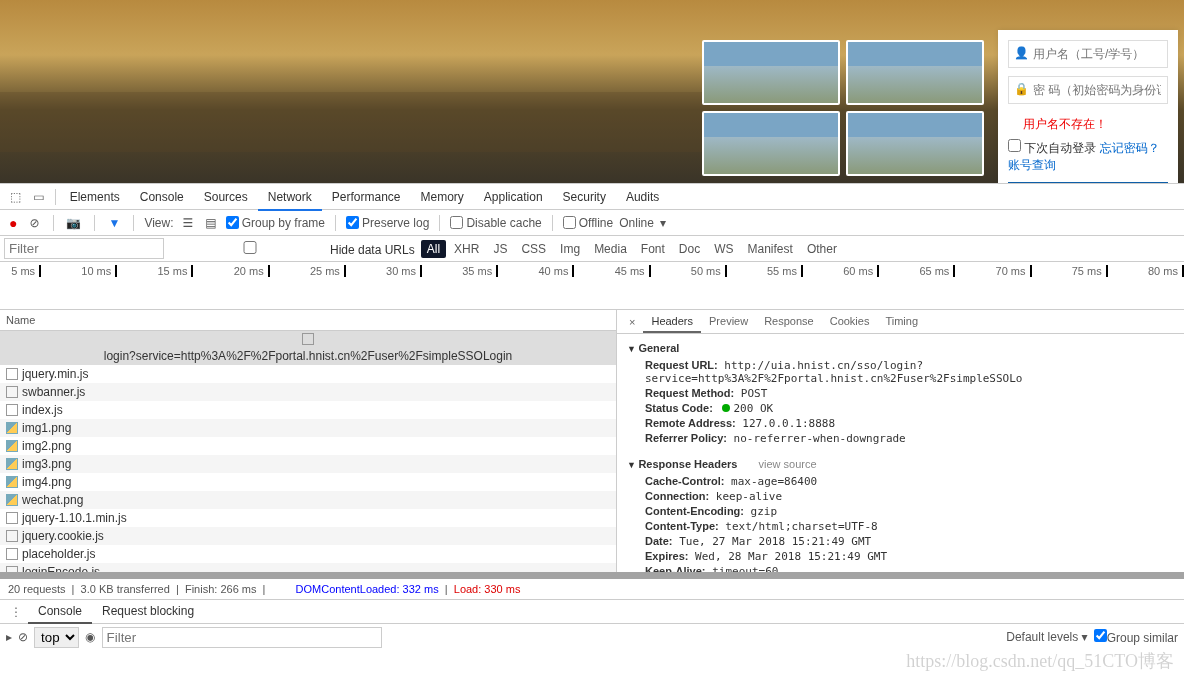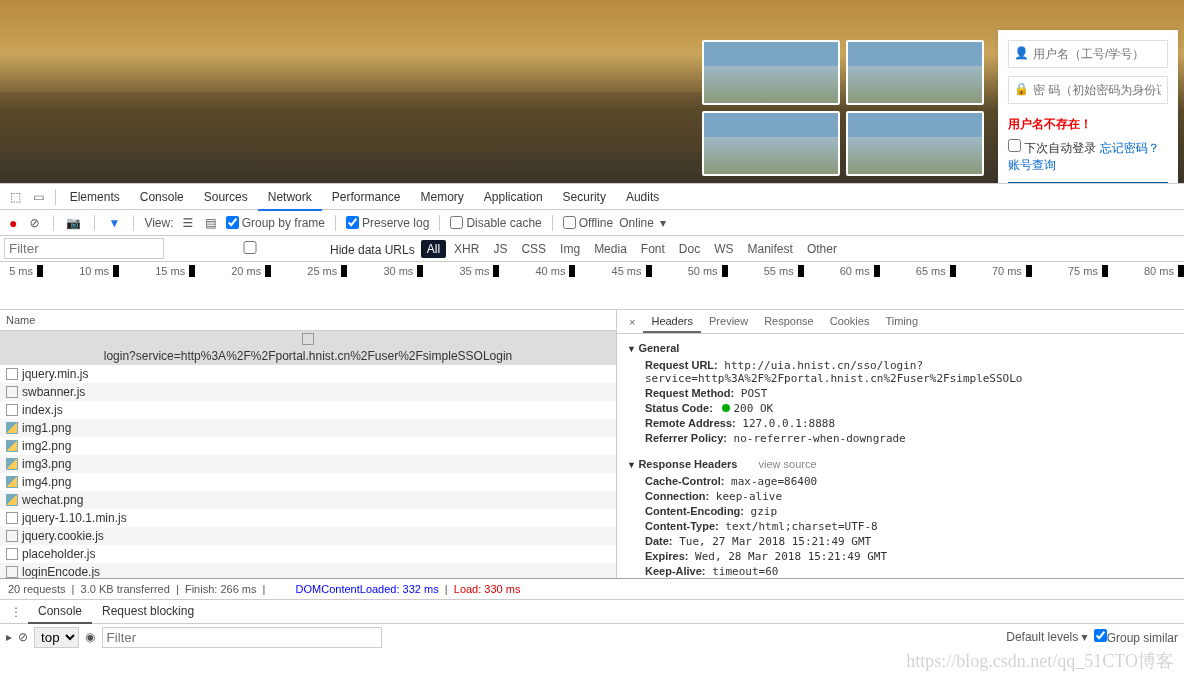--- a/index.html
+++ b/index.html
@@ -7,21 +7,21 @@
 
 .banner { height: 183px; background: linear-gradient(180deg, #b88a3f 0%, #c9a45a 30%, #5a4a2a 60%, #3a3428 100%); position: relative; overflow: hidden; }
 .banner::before { content: ''; position: absolute; top: 50%; left: 0; right: 40%; height: 60px; background: rgba(90,70,40,0.3); }
 .thumbs { position: absolute; right: 200px; top: 40px; display: grid; grid-template-columns: 138px 138px; gap: 6px; }
 .thumb { height: 65px; border: 2px solid #fff; background: linear-gradient(180deg, #7aa5c5 40%, #9eb8c5 40%, #8a9a7a 100%); border-radius: 2px; }
 
 .login-panel { position: absolute; right: 6px; top: 30px; width: 180px; background: #fff; padding: 10px; box-shadow: 0 0 5px rgba(0,0,0,0.1); }
 .login-panel input[type=text], .login-panel input[type=password] { width: 100%; border: 1px solid #ddd; padding: 6px 6px 6px 24px; margin-bottom: 8px; font-size: 12px; }
 .input-wrap { position: relative; }
 .input-wrap .ico { position: absolute; left: 6px; top: 6px; color: #aaa; }
-.err { color: #e00; margin: 4px 0 6px; font-weight: bold; }
+.err { color: #e00; margin: 4px 15px 6px; }
 .remember { font-size: 12px; color: #333; margin-bottom: 8px; }
 .remember a { color: #0066cc; text-decoration: none; }
 .login-btn { width: 100%; background: #0e5fa8; color: #fff; border: none; padding: 8px; font-size: 14px; cursor: pointer; }
 
 .devtools { background: #fff; border-top: 1px solid #ccc; }
 .dt-tabs { display: flex; align-items: center; border-bottom: 1px solid #ccc; height: 26px; padding-left: 4px; gap: 0; }
 .dt-tabs .ico-btn { padding: 0 6px; color: #555; cursor: pointer; }
 .dt-tabs .tab { padding: 5px 10px; cursor: pointer; color: #333; }
 .dt-tabs .tab.active { border-bottom: 2px solid #1a73e8; color: #333; }
 
@@ -31,24 +31,24 @@
 .sep { width: 1px; height: 16px; background: #ccc; margin: 0 4px; }
 .dt-toolbar label { display: flex; align-items: center; gap: 3px; }
 
 .dt-filter-bar { display: flex; align-items: center; border-bottom: 1px solid #ccc; height: 26px; padding: 0 4px; gap: 6px; }
 .dt-filter-bar input { border: 1px solid #ccc; padding: 2px 4px; width: 160px; }
 .ftype { padding: 2px 6px; cursor: pointer; border-radius: 2px; color: #555;}
 .ftype.active { background: #0f172a; color: #fff; }
 
 .timeline { height: 48px; border-bottom: 1px solid #ccc; position: relative; }
 .timeline .ticks { display: flex; padding-top: 3px; }
-.timeline .tick { flex: 1; text-align: right; font-size: 11px; color: #666; padding-right: 4px; border-right: 6px solid #000000; height: 12px;}
+.timeline .tick { flex: 1; text-align: right; font-size: 11px; color: #666; padding-right: 4px; border-right: 2px solid #000000; height: 12px;}
 .timeline .tick:first-child { flex: 0.5; }
 
-.dt-content { display: flex; height: 269px; border-bottom: 1px solid #a3a3a3; }
+.dt-content { display: flex; height: 269px; border-bottom: 7px solid #a3a3a3; }
 .req-list { width: 617px; border-right: 1px solid #ccc; overflow-y: scroll; }
 .req-list .hdr { border-bottom: 1px solid #ccc; padding: 4px 6px; font-size: 11px; color: #555; }
 .req-list .row { padding: 2px 6px; display: flex; align-items: center; gap: 4px; cursor: pointer; }
 .req-list .row:nth-child(odd) { background: #f5f5f5; }
 .req-list .row.sel { background: #ddd; flex-direction: column; }
 .file-ico { width: 12px; height: 12px; border: 1px solid #999; display: inline-block; }
 .file-ico.img { background: linear-gradient(135deg,#7ab 50%,#fc5 50%); border-color: #7ab;}
 
 .detail { flex: 1; overflow: auto; font-size: 11px; }
 .detail .dtabs { display: flex; border-bottom: 1px solid #ccc; padding: 0 4px; align-items: center; height: 24px;}

